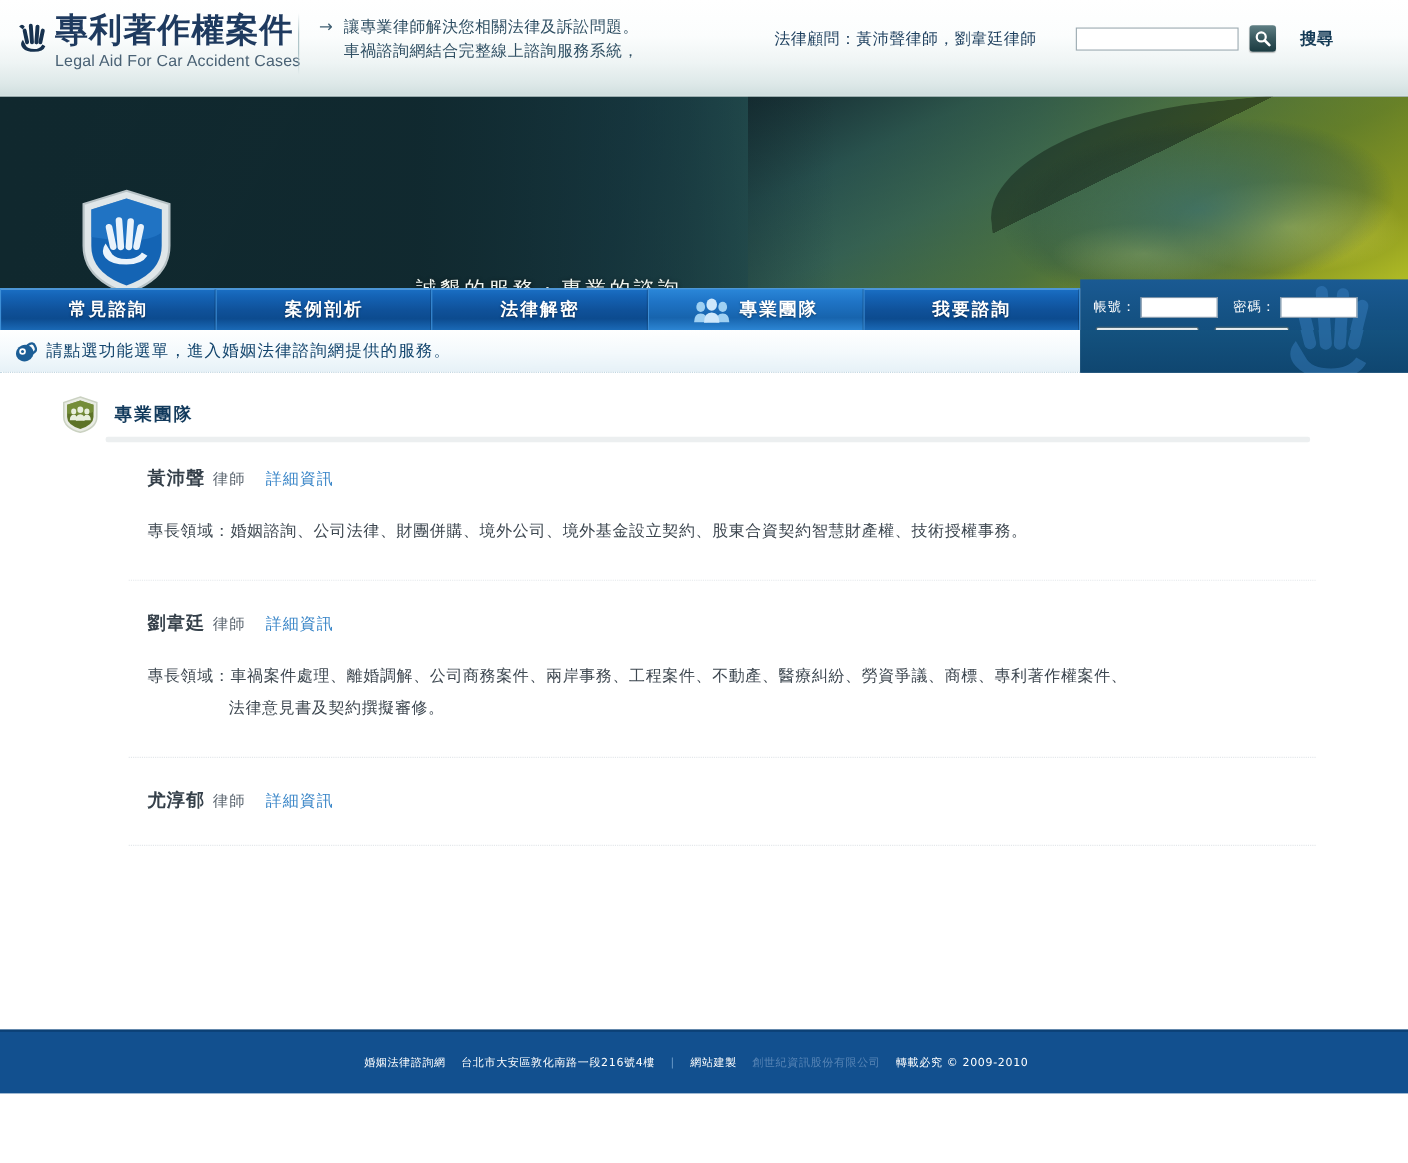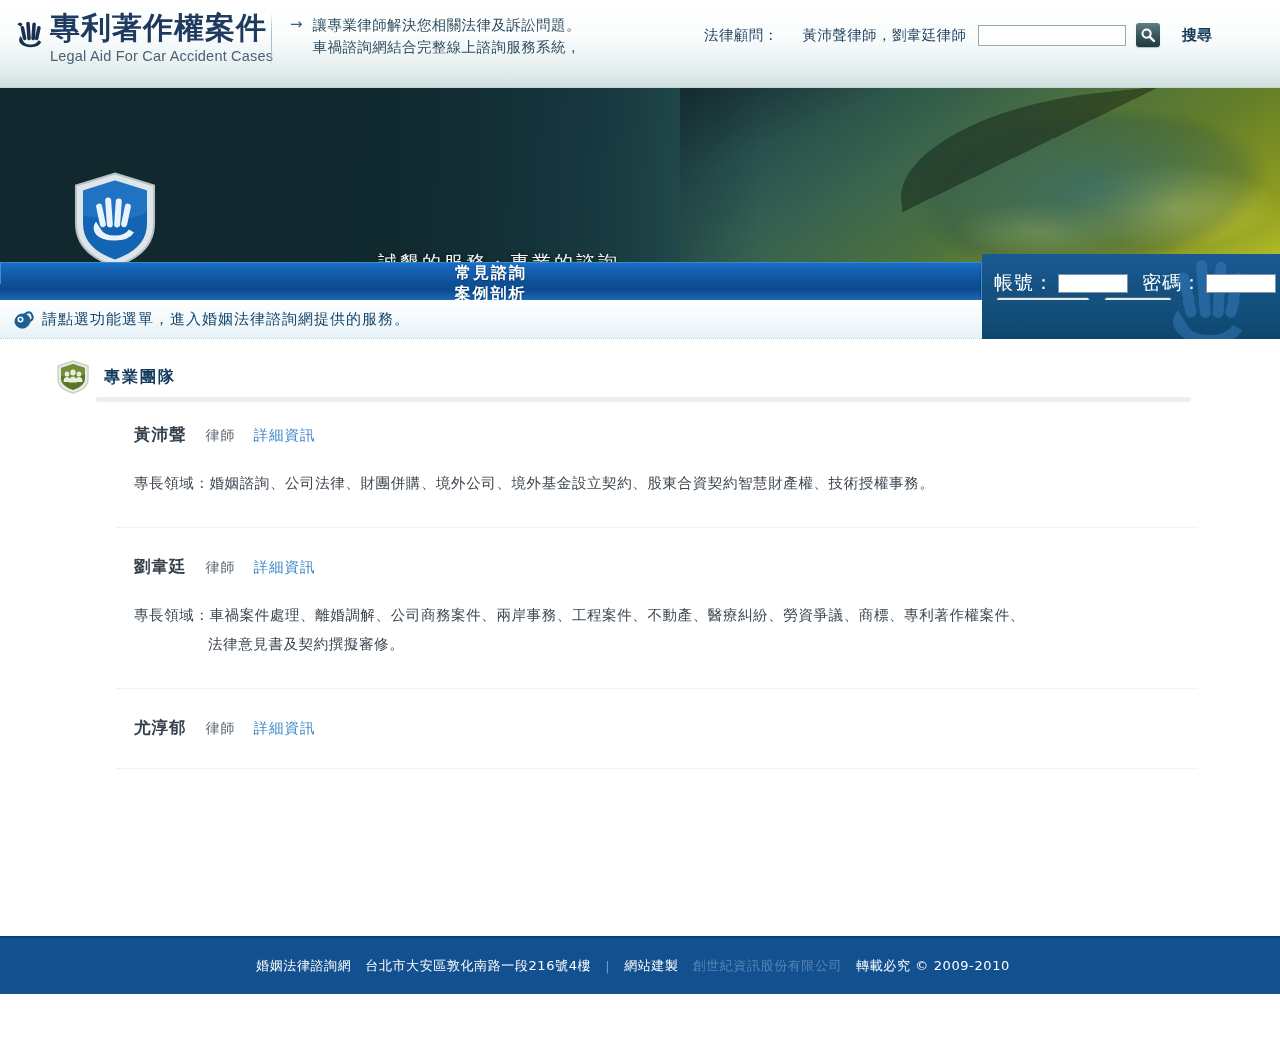--- a/index.html
+++ b/index.html
@@ -53,21 +53,21 @@
   }
   .slogan-lines {
     font-size: 14.5px; color: #2f4f63; line-height: 22px;
     font-family: "DejaVu Sans", sans-serif; letter-spacing: 0.4px;
   }
   .advisor {
     position: absolute; left: 704px; top: 26px;
     font-size: 14.5px; color: #1d3f5e; letter-spacing: 0.4px;
     font-family: "DejaVu Sans", sans-serif; white-space: nowrap;
   }
-  .advisor .names { color: #1d3f5e; margin-left: 24px; }
+  .advisor .names { color: #1d3f5e; }
   .search-wrap {
     position: absolute; left: 978px; top: 23px;
     display: flex; align-items: center;
   }
   .search-input {
     width: 148px; height: 21px;
     border: 1px solid #9aa9b0; background: #ffffff;
     font-size: 12px; padding: 0 3px; outline: none;
     font-family: "Liberation Sans", sans-serif;
   }
@@ -137,21 +137,20 @@
     font-family: "DejaVu Sans", sans-serif; white-space: nowrap;
   }
 
   
   .navwrap { position: relative; width: 1280px; height: 38px; }
   .nav {
     position: absolute; left: 0; top: 0; width: 982px; height: 38px;
     background: linear-gradient(to bottom, #1a6fc4 0%, #1462b4 18%, #0f5199 52%, #0c4b8f 72%, #1a69b6 100%);
     display: flex; align-items: stretch;
     border-top: 1px solid #2f8ada;
-    flex-direction: column;
   }
   .nav-item {
     flex: 1; display: flex; align-items: center; justify-content: center;
     color: #ffffff; font-size: 16px; font-weight: bold; letter-spacing: 2px;
     border-right: 1px solid #3d8ed6;
     box-shadow: inset -2px 0 0 -1px rgba(0,0,0,.18);
     cursor: pointer; font-family: "DejaVu Sans", sans-serif;
     text-shadow: 0 1px 2px rgba(0,0,0,.45);
   }
   .nav-item:first-child { border-left: 1px solid #3d8ed6; }
@@ -167,21 +166,21 @@
   }
   .loginpanel .hand-wm {
     position: absolute; right: 8px; top: -4px; width: 112px; height: 95px;
     opacity: .42;
   }
   .login-row1 {
     position: absolute; left: 12px; top: 16px;
     display: flex; align-items: center; white-space: nowrap;
   }
   .login-lab {
-    color: #ffffff; font-size: 19px; letter-spacing: 1px;
+    color: #ffffff; font-size: 12px; letter-spacing: 1px;
     font-family: Liberation Sans, sans-serif;
   }
   .login-inp {
     width: 70px; height: 19px; border: 1px solid #7c93a8; background: #ffffff;
     margin: 0 14px 0 4px; font-size: 12px; padding: 0 2px; outline: none;
     font-family: "Liberation Sans", sans-serif;
   }
   .login-inp.pw { margin-right: 0; }
   .login-row2 { position: absolute; left: 14px; top: 43px; display: flex; }
   .btn3d {
@@ -240,21 +239,21 @@
   .lawyer { padding: 0 0 0 16px; }
   .lawyer-head {
     display: flex; align-items: baseline;
     padding: 0 0 0 118px;
   }
   .lw-name {
     font-size: 16.5px; font-weight: bold; color: #35404a;
     letter-spacing: 1px; font-family: "DejaVu Sans", sans-serif;
   }
   .lw-role {
-    font-size: 14px; color: #5c6670; margin-left: 19px; letter-spacing: 1px;
+    font-size: 14px; color: #5c6670; margin-left: 7px; letter-spacing: 1px;
     font-family: "DejaVu Sans", sans-serif;
   }
   .lw-link {
     font-size: 14.5px; color: #3a86c8; margin-left: 18px;
     text-decoration: none; cursor: pointer; letter-spacing: 1px;
     font-family: "DejaVu Sans", sans-serif;
   }
   .lw-spec {
     padding: 0 60px 0 118px; margin-top: 23px;
     font-size: 14.5px; color: #3d4750; line-height: 29px;
@@ -267,21 +266,21 @@
   }
   .lawyer + .lawyer { margin-top: 28px; }
 
   
   .footer {
     position: absolute; left: 0; bottom: 0; width: 1280px; height: 58px;
     background: #12508f; border-top: 2px solid #0c4074;
     display: flex; align-items: center; justify-content: center;
   }
   .footer-inner {
-    font-size: 13px; color: #ffffff; letter-spacing: .6px;
+    font-size: 10px; color: #ffffff; letter-spacing: .6px;
     font-family: "DejaVu Sans", sans-serif; white-space: nowrap;
     display: flex; align-items: center;
   }
   .footer-inner span { margin-right: 14px; }
   .footer-inner .dim { color: #5784b5; }
   .footer-inner .bar { color: #6b9ac8; margin-right: 14px; }
 </style>
 </head>
 <body>
 

